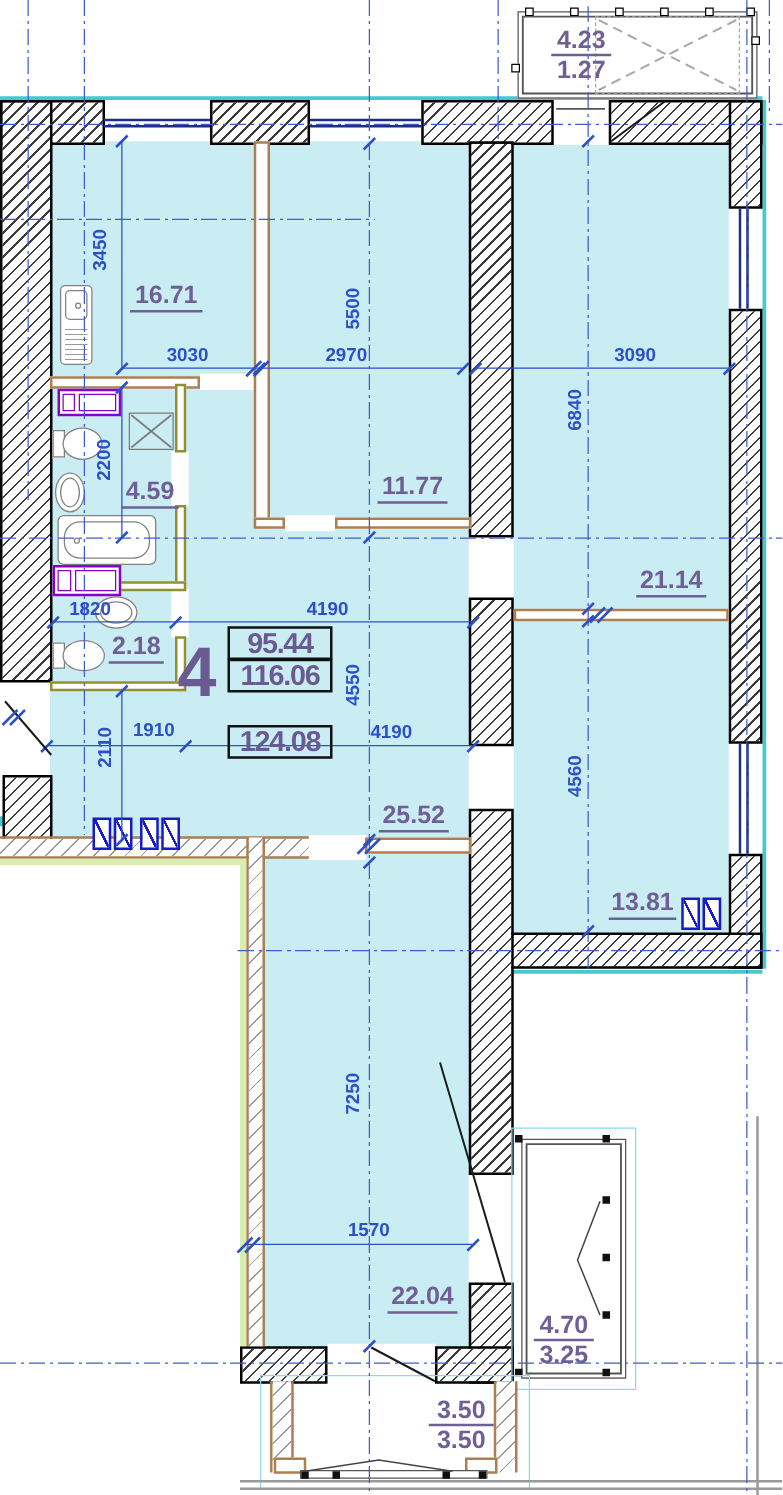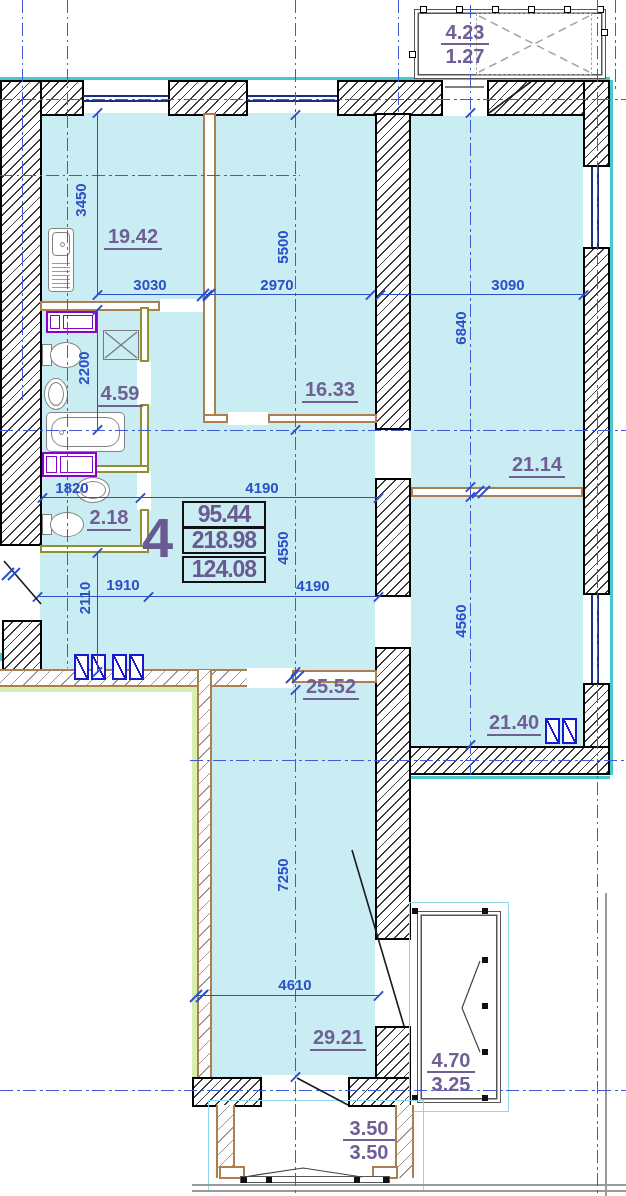--- a/index.html
+++ b/index.html
@@ -304,42 +304,42 @@
   <div class="dimtxt v" style="left:253px;top:867px">7250</div>
   <div class="dimtxt v" style="left:431px;top:320px">6840</div>
   <div class="dimtxt v" style="left:431px;top:613px">4560</div>
   <div class="dimtxt" style="left:120px;top:277px">3030</div>
   <div class="dimtxt" style="left:247px;top:277px">2970</div>
   <div class="dimtxt" style="left:478px;top:277px">3090</div>
   <div class="dimtxt" style="left:42px;top:480px">1820</div>
   <div class="dimtxt" style="left:232px;top:480px">4190</div>
   <div class="dimtxt" style="left:93px;top:577px">1910</div>
   <div class="dimtxt" style="left:283px;top:578px">4190</div>
-  <div class="dimtxt" style="left:265px;top:977px">4610</div>
-
-  <div class="rlabel" style="left:104px;top:225px;width:58px">19.42</div>
-  <div class="rlabel" style="left:302px;top:378px;width:56px">16.33</div>
+  <div class="dimtxt" style="left:265px;top:977px">1570</div>
+
+  <div class="rlabel" style="left:104px;top:225px;width:58px">16.71</div>
+  <div class="rlabel" style="left:302px;top:378px;width:56px">11.77</div>
   <div class="rlabel" style="left:97px;top:382px;width:46px">4.59</div>
   <div class="rlabel" style="left:87px;top:506px;width:44px">2.18</div>
   <div class="rlabel" style="left:509px;top:453px;width:56px">21.14</div>
-  <div class="rlabel" style="left:303px;top:675px;width:56px">25.52</div>
-  <div class="rlabel" style="left:487px;top:711px;width:54px">21.40</div>
-  <div class="rlabel" style="left:310px;top:1026px;width:56px">29.21</div>
+  <div class="rlabel" style="left:303px;top:641px;width:56px">25.52</div>
+  <div class="rlabel" style="left:487px;top:711px;width:54px">13.81</div>
+  <div class="rlabel" style="left:310px;top:1026px;width:56px">22.04</div>
 
   <div class="frac" style="left:441px;top:21px;width:48px">
     <span class="ftop">4.23</span>
     <span class="fbot">1.27</span>
   </div>
   <div class="frac" style="left:427px;top:1049px;width:48px">
     <span class="ftop">4.70</span>
     <span class="fbot">3.25</span>
   </div>
   <div class="frac" style="left:343px;top:1117px;width:52px">
     <span class="ftop">3.50</span>
     <span class="fbot">3.50</span>
   </div>
 
   <div class="bignum" style="left:142px;top:510px">4</div>
   <div class="sumrow" style="left:182px;top:501px">95.44</div>
-  <div class="sumrow" style="left:182px;top:527px">218.98</div>
-  <div class="sumrow" style="left:182px;top:556px">124.08</div>
+  <div class="sumrow" style="left:182px;top:527px">116.06</div>
+  <div class="sumrow" style="left:182px;top:580px">124.08</div>
 
 </div>
 
 </body></html>

